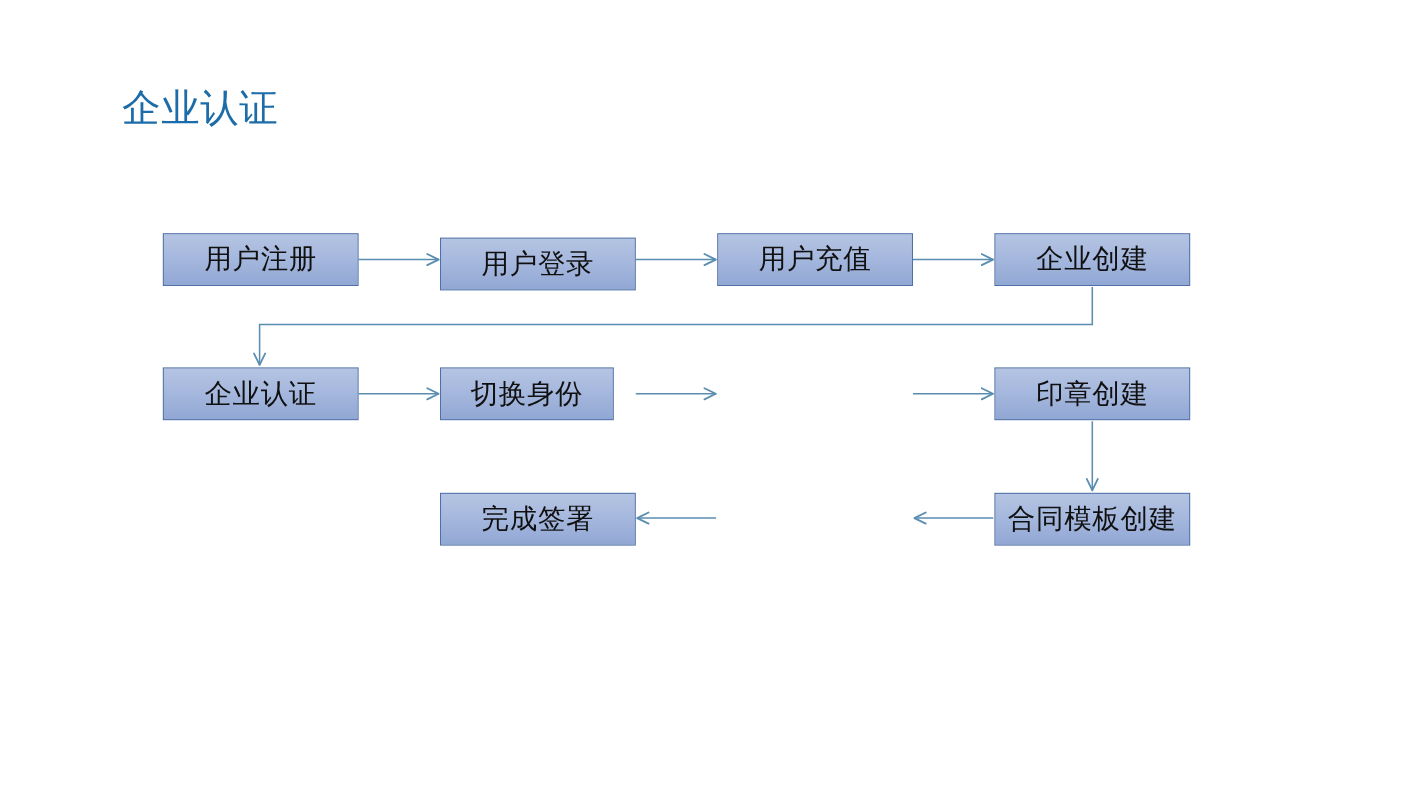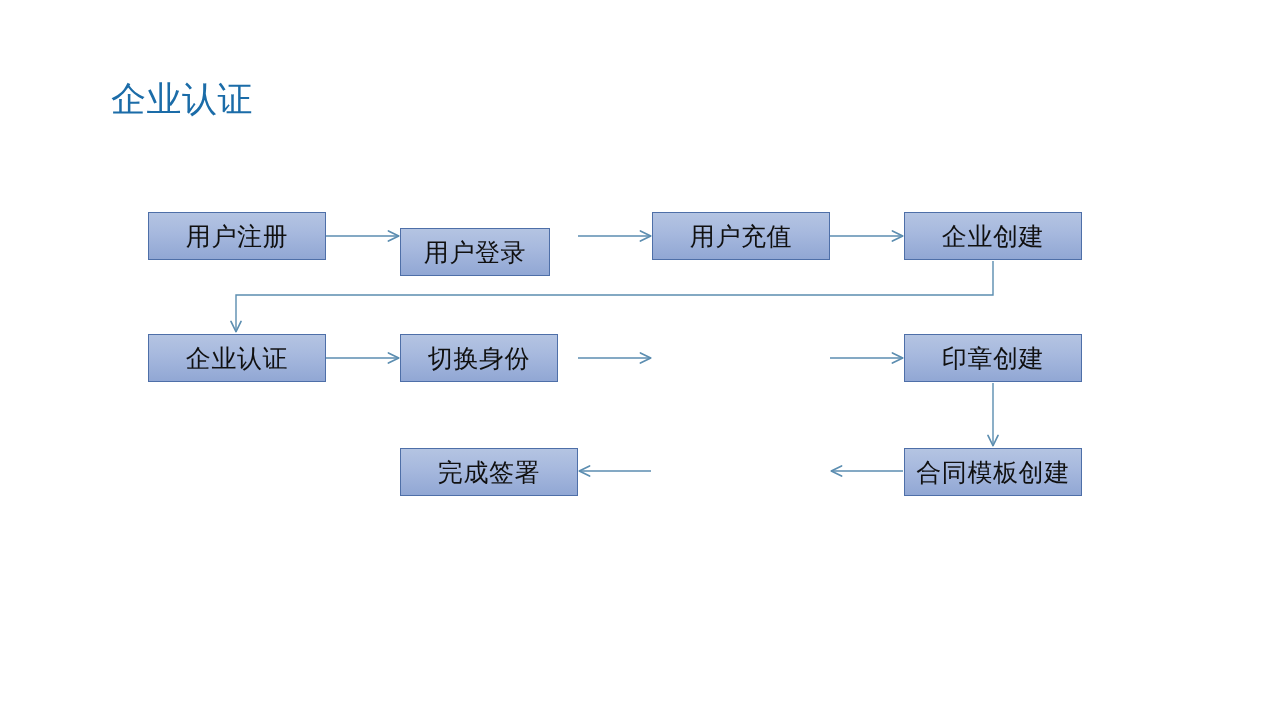--- a/index.html
+++ b/index.html
@@ -96,21 +96,21 @@
       <line x1="651" y1="471" x2="579" y2="471" marker-end="url(#arrow-open-right)"></line>
     </g>
   </svg>
 
   <div id="node-layer">
 
     <div class="flow-node" style="left:148px; top:212px; width:178px; height:48px;">
       <span class="node-label">用户注册</span>
     </div>
 
-    <div class="flow-node" style="left:400px; top:228px; width:150px; height:48px;">
+    <div class="flow-node" style="left:400px; top:216px; width:178px; height:48px;">
       <span class="node-label">用户登录</span>
     </div>
 
     <div class="flow-node" style="left:652px; top:212px; width:178px; height:48px;">
       <span class="node-label">用户充值</span>
     </div>
 
     <div class="flow-node" style="left:904px; top:212px; width:178px; height:48px;">
       <span class="node-label">企业创建</span>
     </div>

